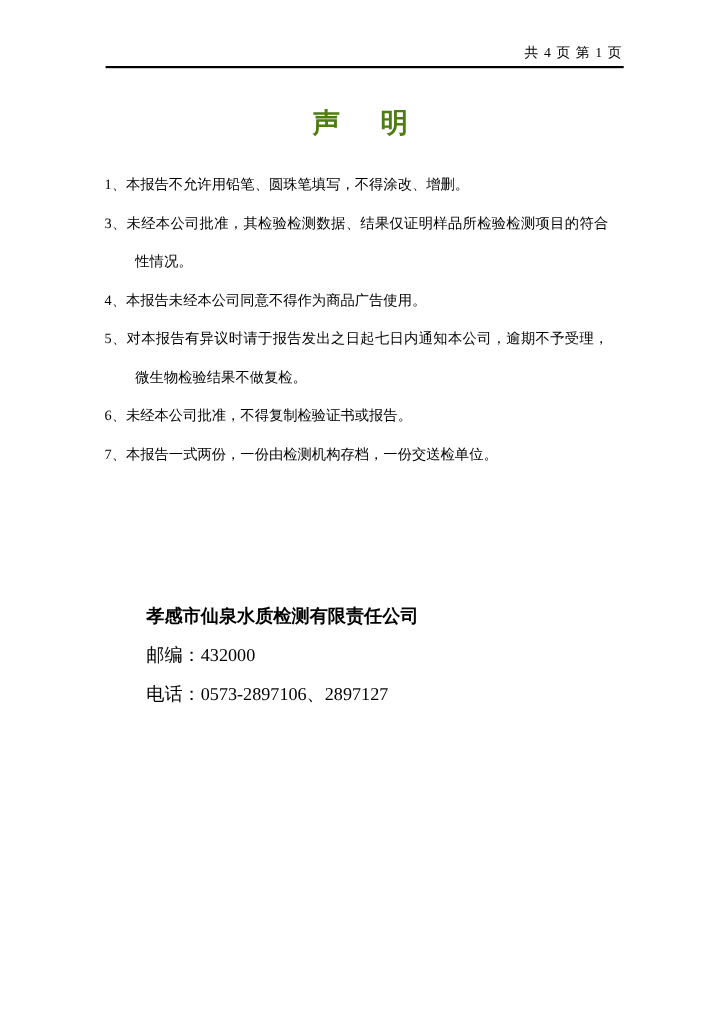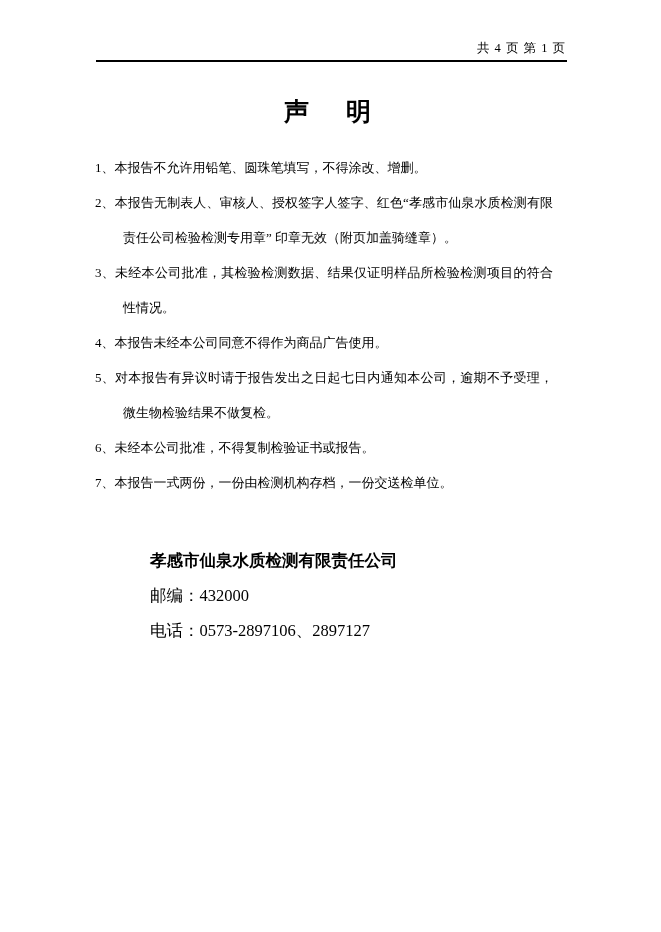--- a/index.html
+++ b/index.html
@@ -37,21 +37,21 @@
   .doc-title {
     position: absolute;
     top: 95px;
     left: 0;
     width: 100%;
     margin: 0;
     text-align: center;
     font-size: 25px;
     font-weight: bold;
     letter-spacing: 6px;
-    color: #000000;
+    color: #4d7c0f;
   }
   .statement-list {
     position: absolute;
     top: 150px;
     left: 95px;
     width: 458px;
     font-size: 13px;
     line-height: 35px;
     text-align: justify;
   }
@@ -59,21 +59,21 @@
     margin: 0;
     padding-left: 28px;
     text-indent: -28px;
   }
   .item-num {
     display: inline;
   }
   .company-block {
     position: absolute;
     top: 543px;
-    left: 150px;
+    left: 133px;
     width: 430px;
   }
   .company-name {
     margin: 0;
     font-family: "Liberation Sans", "DejaVu Sans", sans-serif;
     font-weight: bold;
     font-size: 16.5px;
     line-height: 35px;
   }
   .company-line {
@@ -90,21 +90,20 @@
   <div class="page-header">
     <span>共 4 页  第 1 页</span>
   </div>
 
   <div class="header-rule"></div>
 
   <h1 class="doc-title">声　明</h1>
 
   <div class="statement-list">
     <p class="statement-item"><span class="item-num">1、</span><span>本报告不允许用铅笔、圆珠笔填写，不得涂改、增删。</span></p>
-    <p class="statement-item"><span class="item-num">2、</span><span>本报告无制表人、审核人、授权签字人签字、红色“孝感市仙泉水质检测有限责任公司检验检测专用章” 印章无效（附页加盖骑缝章）。</span></p>
     <p class="statement-item"><span class="item-num">3、</span><span>未经本公司批准，其检验检测数据、结果仅证明样品所检验检测项目的符合性情况。</span></p>
     <p class="statement-item"><span class="item-num">4、</span><span>本报告未经本公司同意不得作为商品广告使用。</span></p>
     <p class="statement-item"><span class="item-num">5、</span><span>对本报告有异议时请于报告发出之日起七日内通知本公司，逾期不予受理，微生物检验结果不做复检。</span></p>
     <p class="statement-item"><span class="item-num">6、</span><span>未经本公司批准，不得复制检验证书或报告。</span></p>
     <p class="statement-item"><span class="item-num">7、</span><span>本报告一式两份，一份由检测机构存档，一份交送检单位。</span></p>
   </div>
 
   <div class="company-block">
     <p class="company-name">孝感市仙泉水质检测有限责任公司</p>
     <p class="company-line">邮编：432000</p>

